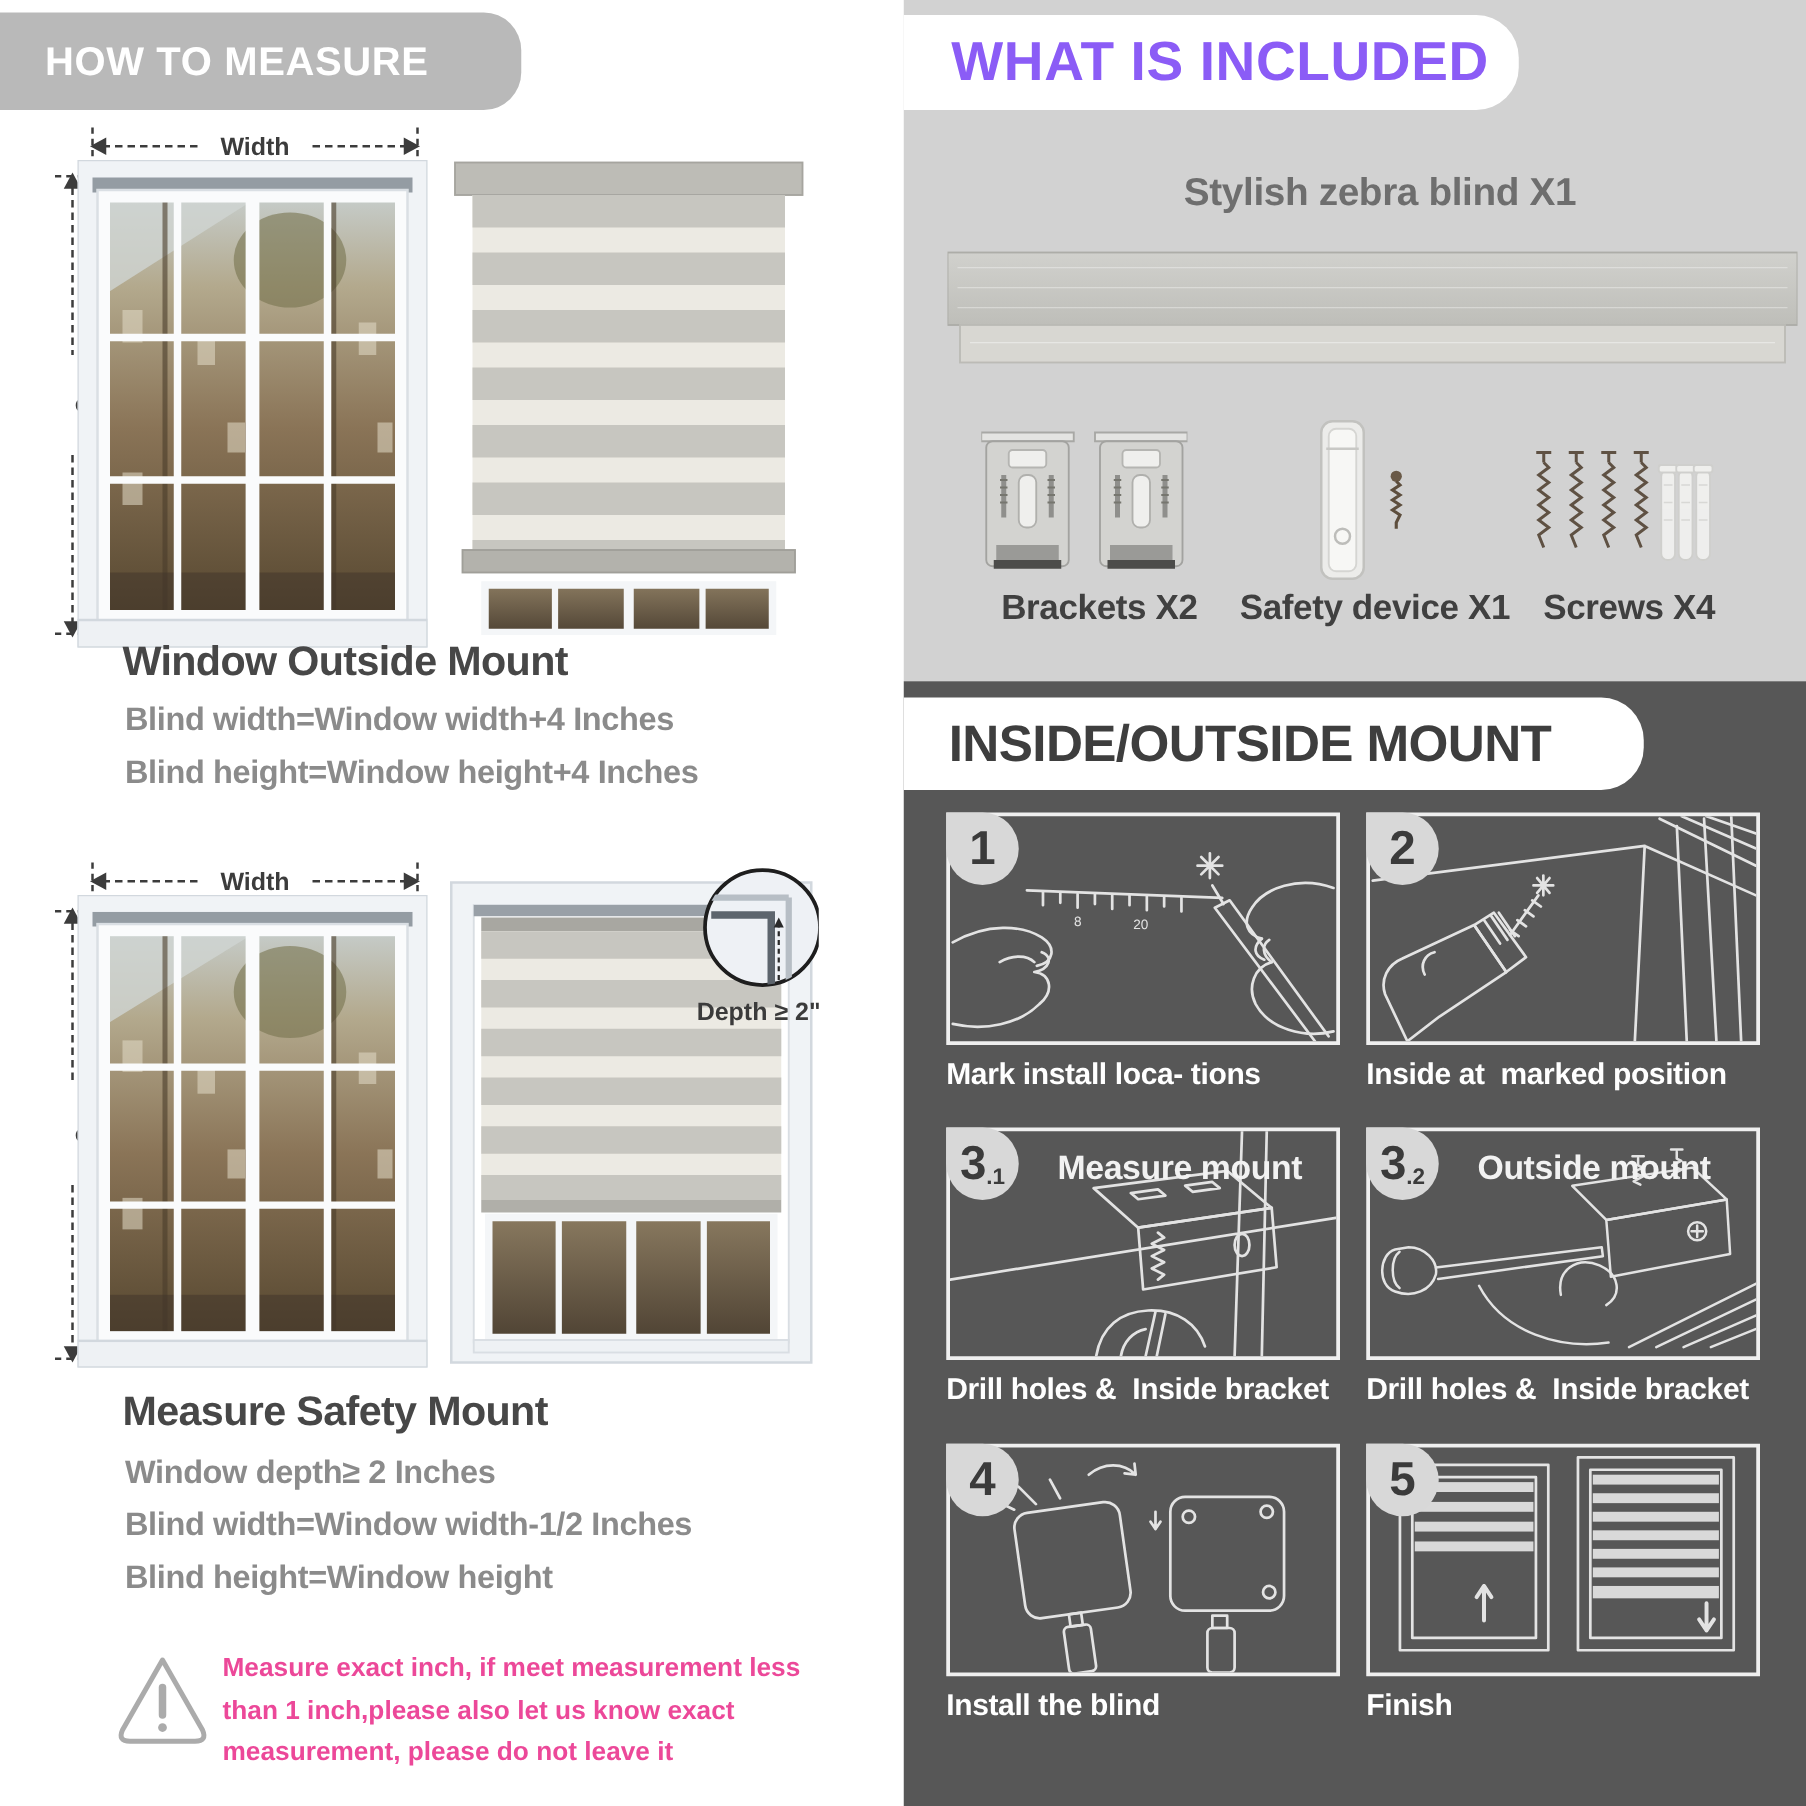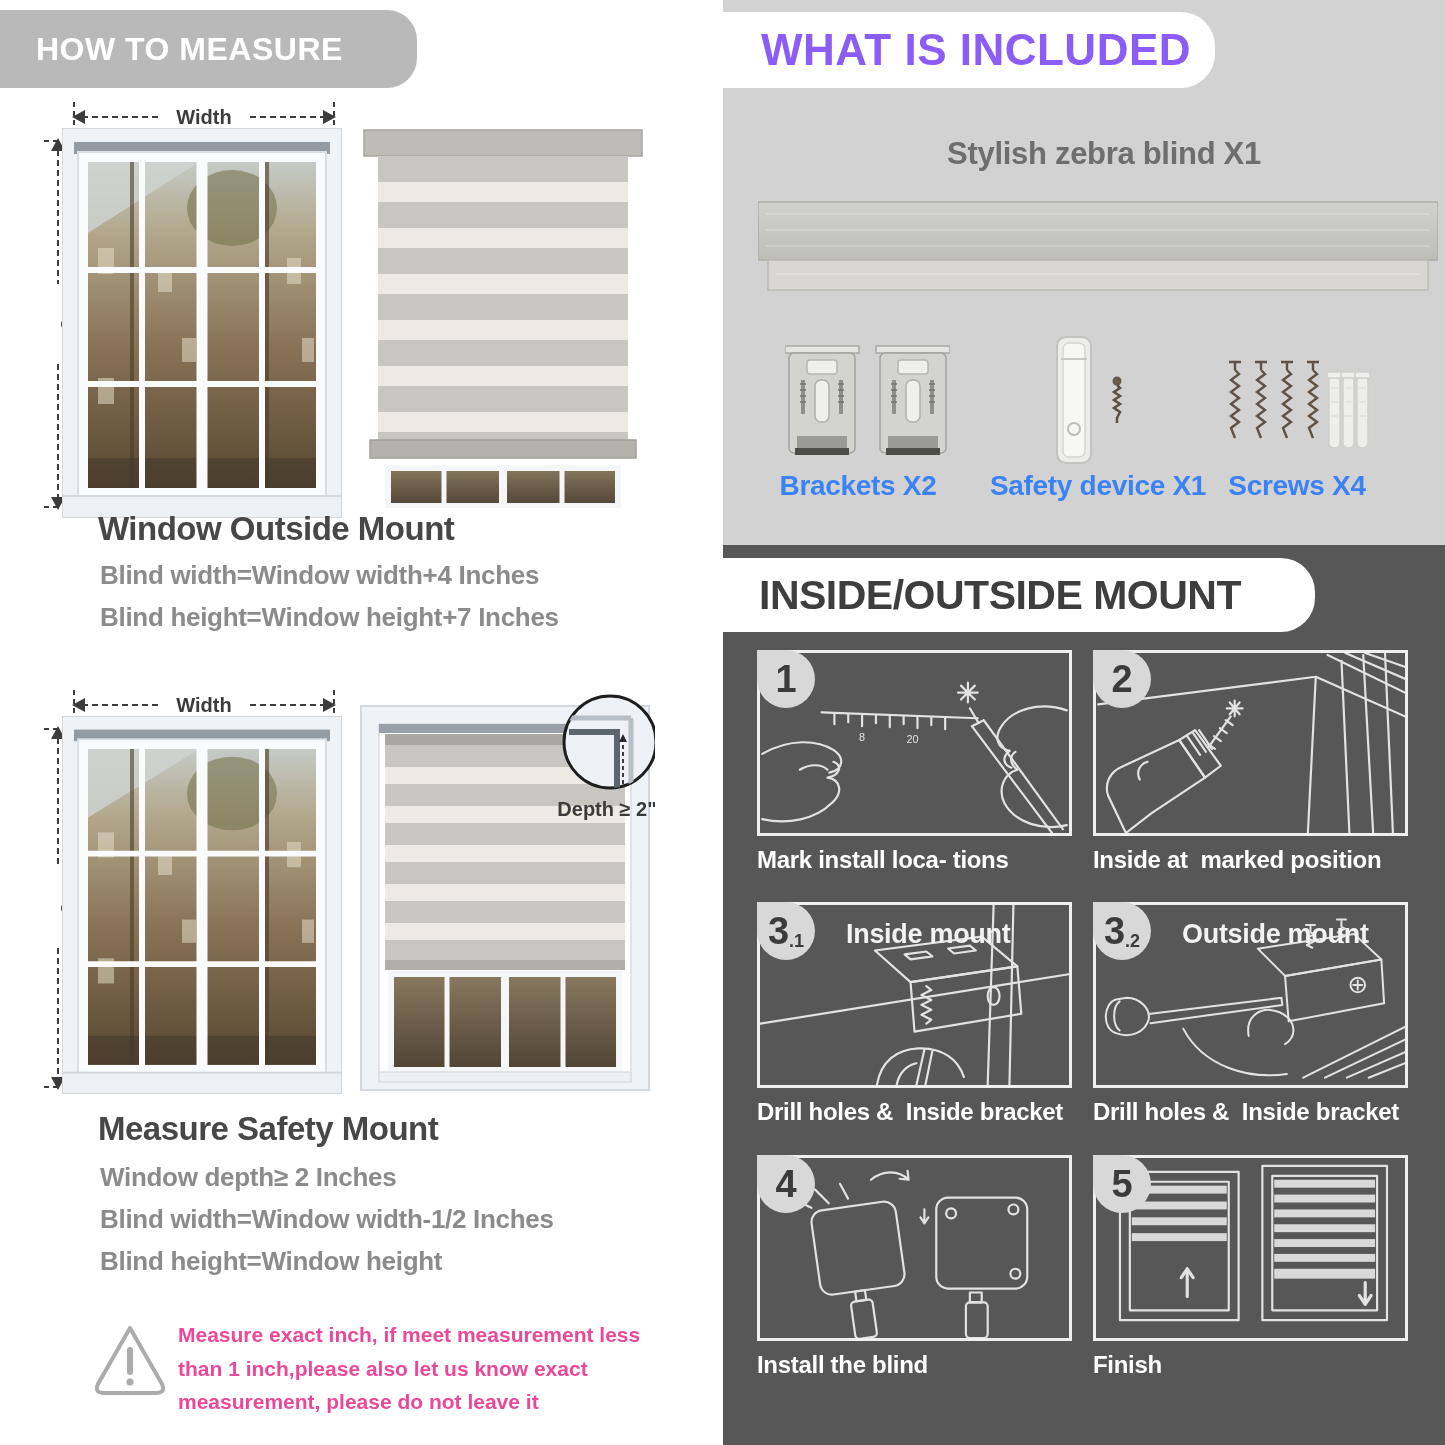--- a/index.html
+++ b/index.html
@@ -16,22 +16,22 @@
   .warn-text{font-weight:bold;font-size:21px;color:#ec4899;line-height:1.6;}
 
   
   .right-bg{left:723px;top:0;width:722px;height:545px;background:#d2d2d2;}
   .dark-bg{left:723px;top:545px;width:722px;height:900px;background:#575757;}
   .banner-right{left:723px;top:12px;width:492px;height:76px;background:#ffffff;
     border-radius:0 34px 34px 0;color:#8b5cf6;font-weight:bold;font-size:44px;
     line-height:76px;padding-left:38px;box-sizing:border-box;letter-spacing:.5px;}
   .blind-label{left:723px;top:136px;width:722px;text-align:center;font-weight:bold;
     font-size:31px;color:#6e6e6e;letter-spacing:-.3px;margin-left:20px;}
-  .item-label{position:absolute;top:470px;text-align:center;font-weight:bold;
-    font-size:28px;color:#3b82f6;letter-spacing:-.3px;}
+  .item-label{position:absolute;top:470px;text-align:right;font-weight:bold;
+    font-size:28px;color:#404040;letter-spacing:-.3px;}
   .banner-mount{left:723px;top:558px;width:592px;height:74px;background:#ffffff;
     border-radius:0 34px 34px 0;color:#3e3e3e;font-weight:bold;font-size:41px;
     line-height:74px;padding-left:36px;box-sizing:border-box;letter-spacing:-.5px;}
 
   .panel{position:absolute;width:315px;height:186px;border:3px solid #efefef;
     box-sizing:border-box;background:#575757;}
   .badge{position:absolute;top:-3px;left:-3px;width:58px;height:58px;background:#d8d8d8;
     border-radius:0 50% 50% 50%;display:flex;align-items:center;justify-content:center;}
   .badge .n{font-weight:bold;font-size:38px;color:#3b3b3b;line-height:1;}
   .badge .s{font-weight:bold;font-size:18px;color:#3b3b3b;align-self:flex-end;
@@ -131,21 +131,21 @@
     <rect x="28" y="348" width="234" height="42" fill="url(#ph2)"></rect>
     <g stroke="#f4f6f8" fill="none">
       <rect x="30" y="350" width="230" height="38" stroke-width="6"></rect>
       <path d="M145,348 V390" stroke-width="8"></path>
       <path d="M86,348 V390 M204,348 V390" stroke-width="5"></path>
     </g>
   </svg>
 
   <div class="abs h-measure" style="left:98px;top:510px">Window Outside Mount</div>
   <div class="abs f-line" style="left:100px;top:560px">Blind width=Window width+4 Inches</div>
-  <div class="abs f-line" style="left:100px;top:602px">Blind height=Window height+7 Inches</div>
+  <div class="abs f-line" style="left:100px;top:602px">Blind height=Window height+4 Inches</div>
 
   <svg class="abs" style="left:66px;top:688px" width="276" height="34" viewBox="0 0 276 34">
     <g stroke="#3c3c3c" stroke-width="2" fill="none">
       <path d="M8,2 V32" stroke-dasharray="5 4"></path>
         <path d="M268,2 V32" stroke-dasharray="5 4"></path>
       <path d="M16,17 H92" stroke-dasharray="6 4"></path>
         <path d="M184,17 H260" stroke-dasharray="6 4"></path>
     </g>
     <polygon points="6,17 19,10 19,24" fill="#3c3c3c"></polygon>
     <polygon points="270,17 257,10 257,24" fill="#3c3c3c"></polygon>
@@ -386,21 +386,21 @@
         <path d="M168,82 l5,4 l-10,5 l10,5 l-10,5 l10,5 l-10,5 l10,5 l-5,4"></path>
         <path d="M166,146 L158,182 M174,148 L167,182"></path>
         <path d="M118,182 C122,158 138,146 160,145 C184,144 200,156 206,174"></path>
         <path d="M138,182 C140,170 148,162 158,160"></path>
       </g>
     </svg>
     <div class="badge">
       <span class="n">3</span>
         <span class="s">.1</span>
     </div>
-    <div class="step-title">Inside mount</div>
+    <div class="step-title">Measure mount</div>
   </div>
   <div class="caption" style="left:757px;top:1098px">Drill holes &amp;  Inside bracket</div>
 
   <div class="panel" style="left:1093px;top:902px">
     <svg width="309" height="180" viewBox="0 0 340 182">
       <g class="sketch">
         <path d="M178,40 L284,24 L314,52 L208,70 Z"></path>
         <path d="M208,70 L314,52 L317,100 L212,120 Z"></path>
         <path d="M231,14 h10 M236,16 v6 M236,22 l4,2 l-8,4 l8,4 l-8,4 l6,3"></path>
         <path d="M265,8 h10 M270,10 v6 M270,16 l4,2 l-8,4 l8,4 l-8,4 l6,3"></path>

